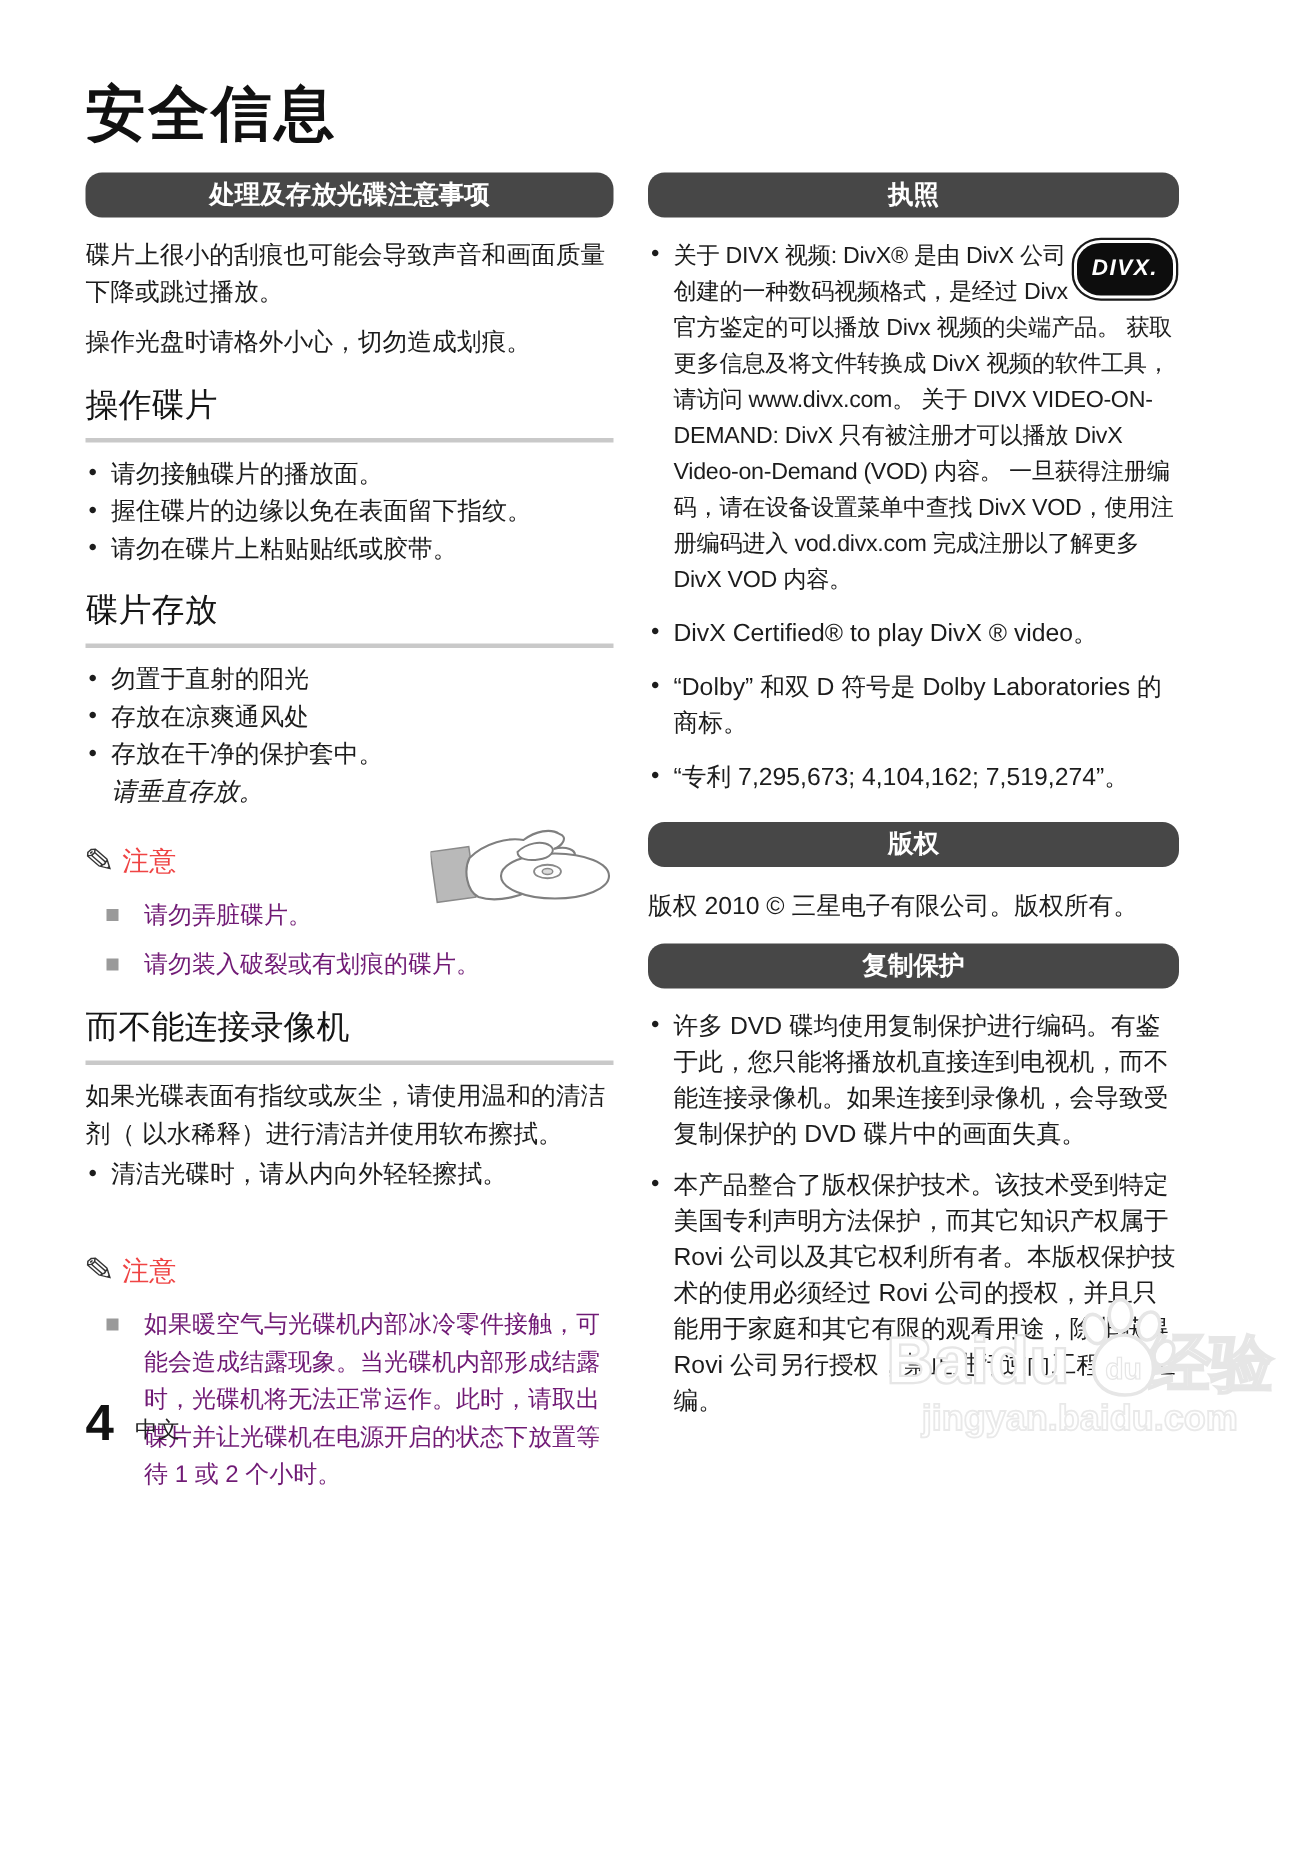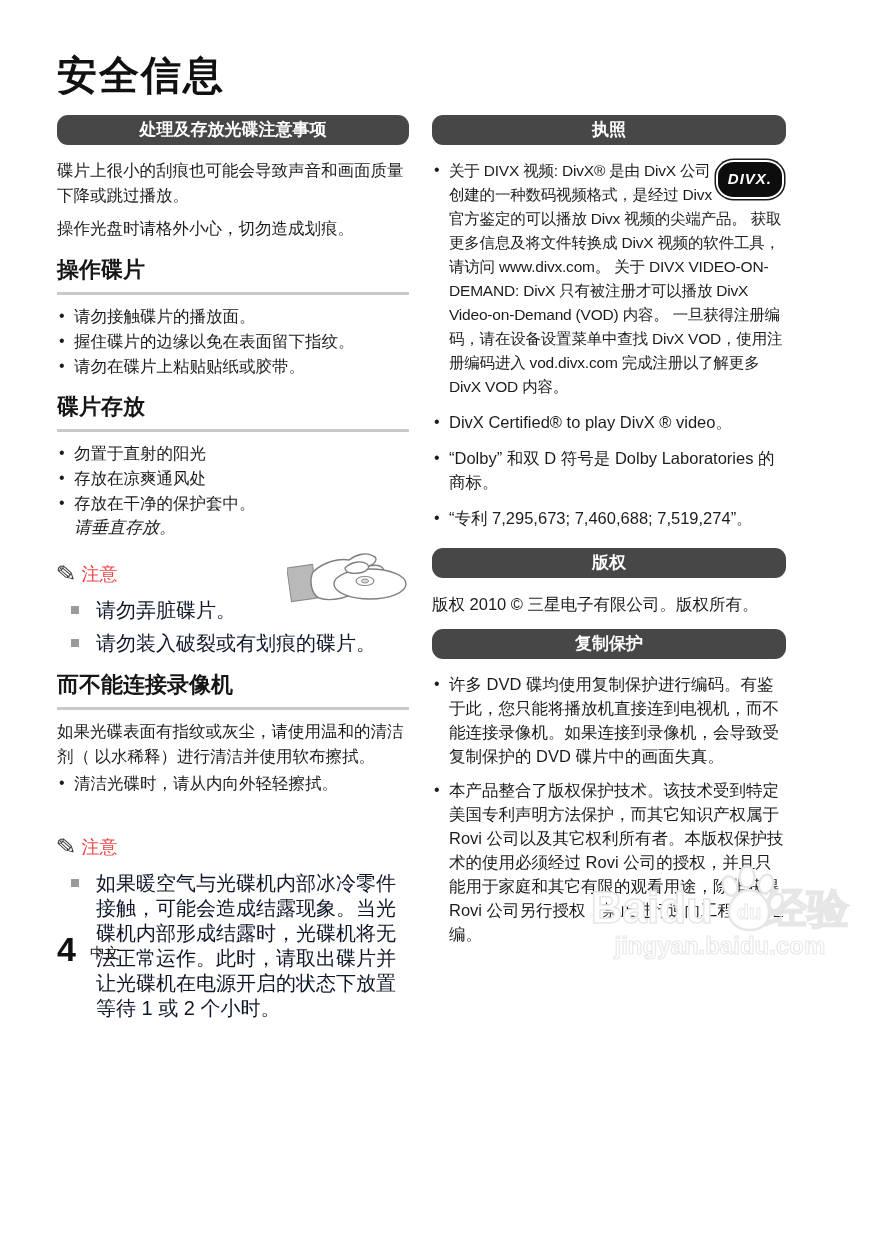--- a/index.html
+++ b/index.html
@@ -29,21 +29,21 @@
     background: #474747; color: #ffffff;
     font-size: 17px; font-weight: 700;
     text-align: center; padding: 3px 0 4px;
     margin-bottom: 13px;
     border-radius: 11px;
   }
 
   .body-p { font-size: 16.5px; line-height: 25px; margin-bottom: 8px; }
 
   h2.sub-heading {
-    font-size: 22px; font-weight: 700; color: #161616;
+    font-size: 22px; font-weight: 400; color: #161616;
     border-bottom: 3px solid #c9c9c9;
     padding-bottom: 7px; margin: 14px 0 9px;
   }
 
   ul.dot-list { list-style: none; }
   ul.dot-list > li {
     position: relative; padding-left: 17px;
     font-size: 16.5px; line-height: 24px; margin-bottom: 1px;
   }
   ul.dot-list > li::before {
@@ -52,21 +52,21 @@
   }
   .continuation { padding-left: 17px; font-size: 17px; line-height: 24px; font-style: italic; }
 
   .note-block { margin-top: 22px; }
   .note-head { display: flex; align-items: center; gap: 6px; margin-bottom: 12px; }
   .pencil-icon { font-size: 22px; line-height: 1; color: #333; transform: scaleX(1.15); }
   .note-label { font-size: 18px; color: #ef4444; }
   ul.square-list { list-style: none; margin-left: 14px; }
   ul.square-list > li {
     position: relative; padding-left: 25px;
-    font-size: 20px; line-height: 25px; margin-bottom: 8px; color: #0f172a;
+    font-size: 16px; line-height: 25px; margin-bottom: 8px; color: #701a75;
   }
   ul.square-list > li::before {
     content: ""; position: absolute; left: 0; top: 8px;
     width: 8px; height: 8px; background: #9a9a9a;
   }
 
   .disc-illustration { float: right; width: 122px; height: 62px; margin: -14px 0 0 6px; }
 
   
   ul.dot-list.lic > li { margin-bottom: 12px; }
@@ -176,21 +176,21 @@
     <div class="col-right">
       <div class="section-bar">执照</div>
 
       <ul class="dot-list lic">
         <li>
           <span class="divx-logo">DIVX.</span>
           <span class="divx-text">关于 DIVX 视频: DivX® 是由 DivX 公司创建的一种数码视频格式，是经过 Divx 官方鉴定的可以播放 Divx 视频的尖端产品。 获取更多信息及将文件转换成 DivX 视频的软件工具，请访问 www.divx.com。 关于 DIVX VIDEO-ON-DEMAND: DivX 只有被注册才可以播放 DivX Video-on-Demand (VOD) 内容。 一旦获得注册编码，请在设备设置菜单中查找 DivX VOD，使用注册编码进入 vod.divx.com 完成注册以了解更多 DivX VOD 内容。</span>
         </li>
         <li class="lic-small">DivX Certified® to play DivX ® video。</li>
         <li>“Dolby” 和双 D 符号是 Dolby Laboratories 的商标。</li>
-        <li>“专利 7,295,673; 7,460,688; 7,519,274”。</li>
+        <li>“专利 7,295,673; 4,104,162; 7,519,274”。</li>
       </ul>
 
       <div class="section-bar" style="margin-top:18px;">版权</div>
       <p class="copyright-line">版权 2010 © 三星电子有限公司。版权所有。</p>
 
       <div class="section-bar">复制保护</div>
       <ul class="dot-list">
         <li style="margin-bottom:10px;">许多 DVD 碟均使用复制保护进行编码。有鉴于此，您只能将播放机直接连到电视机，而不能连接录像机。如果连接到录像机，会导致受复制保护的 DVD 碟片中的画面失真。</li>
         <li>本产品整合了版权保护技术。该技术受到特定美国专利声明方法保护，而其它知识产权属于 Rovi 公司以及其它权利所有者。本版权保护技术的使用必须经过 Rovi 公司的授权，并且只能用于家庭和其它有限的观看用途，除非获得 Rovi 公司另行授权，禁止进行逆向工程或反汇编。</li>
       </ul>

